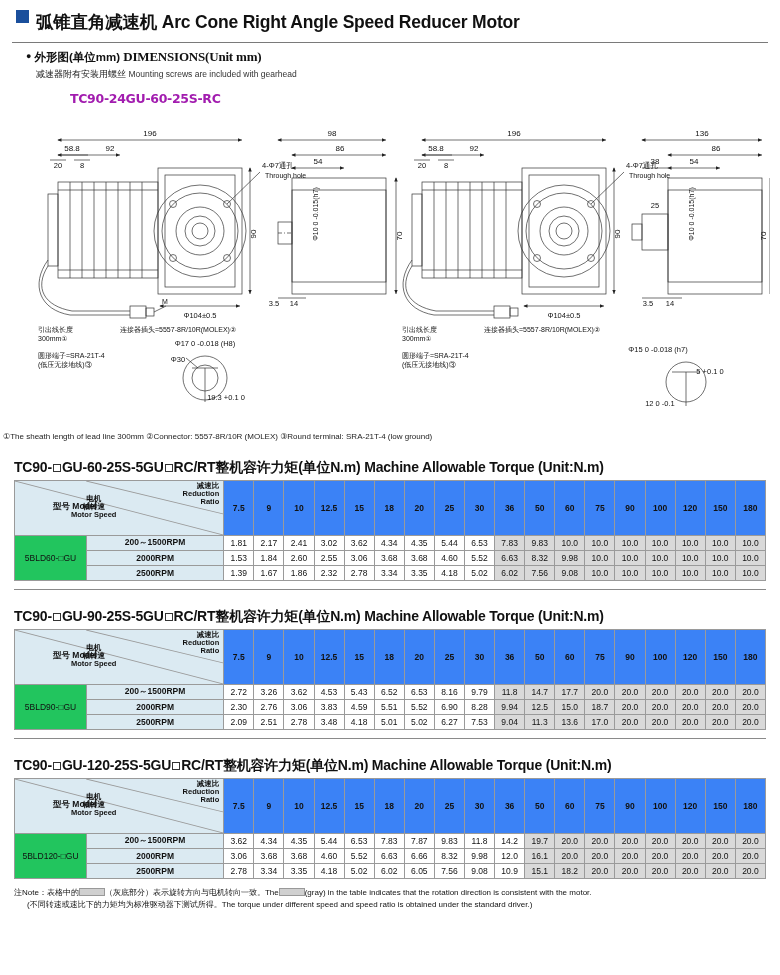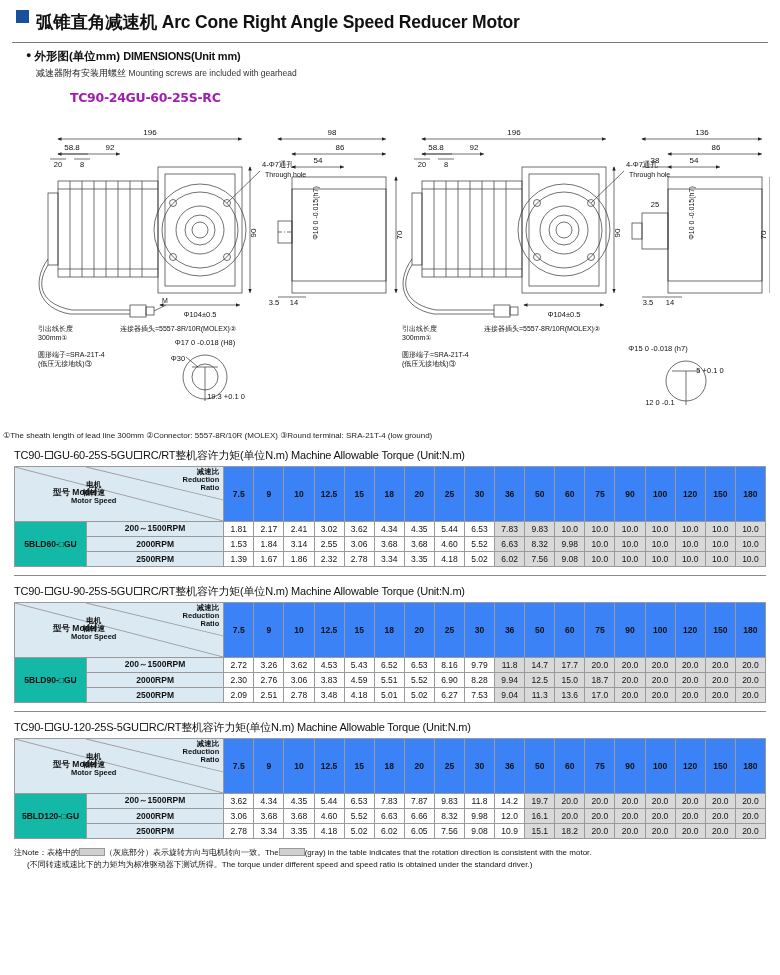--- a/index.html
+++ b/index.html
@@ -31,21 +31,21 @@
   .rule {
     border: none; border-top: 1px solid #7a7a7a;
     margin: 2px 12px 0 12px;
   }
 
   
   .dim-head {
     margin: 6px 0 0 26px; font-size: 11.5px; font-weight: bold; color: #111;
   }
   .dim-head .bullet { font-size: 9px; vertical-align: 2px; margin-right: 3px; }
-  .dim-head .en { font-size: 11px; font-weight: bold; letter-spacing: -0.2px; }
+  .dim-head .en { font-size: 13px; font-weight: bold; letter-spacing: -0.2px; font-family: Liberation Serif, serif; }
   .dim-sub {
     margin: 3px 0 0 36px; font-size: 9px; color: #222;
   }
   .dim-sub .en { font-size: 8.5px; color: #333; }
 
   .model-label {
     margin: 10px 0 0 70px; font-size: 12.5px; font-weight: bold; color: #a21caf;
     font-family: "DejaVu Sans", sans-serif; letter-spacing: -0.3px;
   }
 
@@ -68,22 +68,22 @@
   }
   .legend .box {
     display: inline-block; width: 8px; height: 8px;
     border: 1px solid #333; background: #fff; margin: 0 3px 0 0;
     vertical-align: 0px;
   }
 
   
   .tbl-block { margin: 4px 14px 0 14px; }
   .tbl-title {
-    font-size: 11px; font-weight: normal; color: #111;
-    margin: 8px 0 3px 0; letter-spacing: -0.2px;
+    font-size: 14px; font-weight: bold; color: #111;
+    margin: 18px 0 3px 0; letter-spacing: -0.2px;
   }
   .tbl-title .box {
     display: inline-block; width: 8px; height: 8px;
     border: 1px solid #333; background: #fff; margin: 0 1px; vertical-align: 0;
   }
   .tbl-sep {
     border: none; border-top: 1px solid #8a8a8a; margin: 8px 0 0 0;
   }
 
   table.spec {
@@ -111,21 +111,21 @@
     text-align: right; line-height: 1.05;
   }
   .corner-inner .t-speed {
     position: absolute; left: 56px; top: 14px; font-size: 7.5px; font-weight: bold;
     text-align: center; line-height: 1.05;
   }
   table.spec td.rowlabel {
     background: #dbeaf2; font-weight: bold; font-size: 8.5px; text-align: center;
   }
   table.spec td.modelcell {
-    background: #14b8a6; font-weight: bold; font-size: 8.5px; width: 72px;
+    background: #22c55e; font-weight: normal; font-size: 8.5px; width: 72px;
   }
   table.spec td.shaded { background: #d9d9d9; }
 
   
   .footnote {
     margin: 8px 14px 0 14px; font-size: 8px; color: #111; line-height: 1.45;
   }
   .footnote .greybox {
     display: inline-block; width: 26px; height: 8px; background: #d0d0d0;
     border: 1px solid #999; vertical-align: -1px;
@@ -417,21 +417,21 @@
             <td class="shaded">10.0</td>
             <td class="shaded">10.0</td>
             <td class="shaded">10.0</td>
             <td class="shaded">10.0</td>
             <td class="shaded">10.0</td>
           </tr>
           <tr>
             <td class="rowlabel">2000RPM</td>
             <td>1.53</td>
             <td>1.84</td>
-            <td>3.14</td>
+            <td>2.60</td>
             <td>2.55</td>
             <td>3.06</td>
             <td>3.68</td>
             <td>3.68</td>
             <td>4.60</td>
             <td>5.52</td>
             <td class="shaded">6.63</td>
             <td class="shaded">8.32</td>
             <td class="shaded">9.98</td>
             <td class="shaded">10.0</td>

